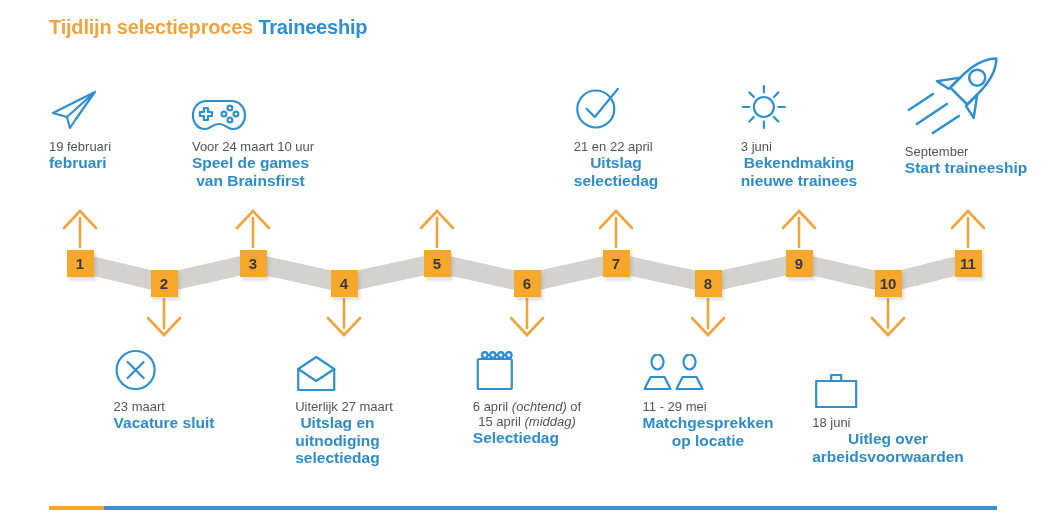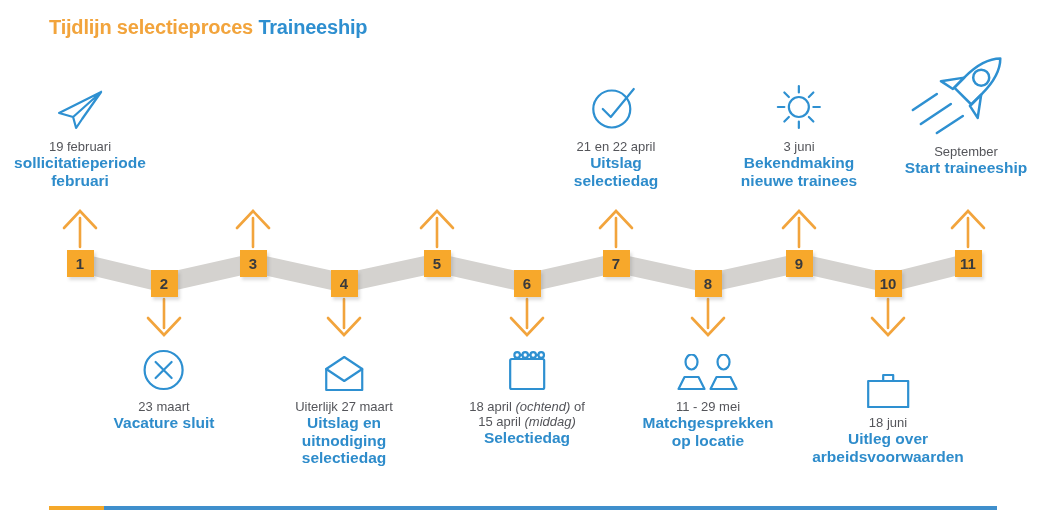--- a/index.html
+++ b/index.html
@@ -6,21 +6,21 @@
   .canvas{position:relative;width:1045px;height:526px;background:#ffffff;overflow:hidden;
           font-family:"Liberation Sans", sans-serif;}
   .title{position:absolute;left:49px;top:16px;font-size:20px;font-weight:bold;letter-spacing:-0.2px;}
   .t-orange{color:#F2A43C;}
   .t-blue{color:#2E8FD0;}
   .overlay-svg{position:absolute;left:0;top:0;pointer-events:none;}
   .num-square{position:absolute;width:27px;height:27px;background:#F7A82B;display:flex;
               align-items:center;justify-content:center;font-size:15px;font-weight:600;
               color:#3A3A3C;box-shadow:2px 3px 3px rgba(120,120,120,0.25);}
   .item{position:absolute;transform:translateX(-50%);display:flex;flex-direction:column;
-        align-items:center;text-align:center;}
+        align-items:flex-start;text-align:center;}
   .icon-box{display:flex;align-items:flex-end;justify-content:center;}
   .icon-box svg{display:block;}
   .ic{stroke:#2E90D1;stroke-width:2.2;fill:none;stroke-linecap:round;stroke-linejoin:round;}
   .date{font-size:13px;color:#54555A;line-height:15px;margin-top:9px;white-space:nowrap;}
   .date .it{font-style:italic;}
   .label{font-size:15.5px;font-weight:bold;color:#2E8CCB;line-height:17.5px;white-space:nowrap;}
   .item.bottom .date{margin-top:7px;}
   .footer-rule{position:absolute;top:506px;left:0;width:100%;height:4px;}
   .rule-orange{position:absolute;left:49px;width:55px;height:4px;background:#F5A82A;}
   .rule-blue{position:absolute;left:104px;width:893px;height:4px;background:#3F8FCC;}
@@ -65,25 +65,41 @@
   <div class="num-square" style="left:954.5px;top:249.5px">11</div>
 
   <div class="item top" style="left:80px;top:80px">
     <div class="icon-box" style="height:50px">
       <svg width="50" height="42" viewBox="0 0 50 42">
           <path class="ic" d="M46 4 L4 25 L18 29 L46 4 M18 29 L21 40 L27 31 L46 4"></path>
         </svg>
     </div>
     <div class="date">19 februari</div>
     <div class="label">
-      <div>sollicitatieperiode</div>
       <div>februari</div>
     </div>
   </div>
 
+  <div class="item top" style="left:253px;top:80px">
+    <div class="icon-box" style="height:50px">
+      <svg width="54" height="30" viewBox="0 0 54 30">
+        <path class="ic" d="M15 1 H39 C47 1 53 7 53 15 C53 23 48 29 41 29 C35 29 34 24 27 24 C20 24 19 29 13 29 C6 29 1 23 1 15 C1 7 7 1 15 1 Z"></path>
+        <path class="ic" d="M12 8 H16 V12 H20 V16 H16 V20 H12 V16 H8 V12 H12 Z"></path>
+        <circle class="ic" cx="38" cy="8" r="2.4"></circle>
+          <circle class="ic" cx="44" cy="14" r="2.4"></circle>
+        <circle class="ic" cx="38" cy="20" r="2.4"></circle>
+          <circle class="ic" cx="32" cy="14" r="2.4"></circle>
+      </svg>
+    </div>
+    <div class="date">Voor 24 maart 10 uur</div>
+    <div class="label">
+      <div>Speel de games</div>
+      <div>van Brainsfirst</div>
+    </div>
+  </div>
 
 
   <div class="item top" style="left:616px;top:80px">
     <div class="icon-box" style="height:50px">
       <svg width="52" height="46" viewBox="0 0 52 46">
         <circle class="ic" cx="22" cy="25" r="18.5"></circle>
         <path class="ic" d="M13 25 L21 33 L44 5"></path>
       </svg>
     </div>
     <div class="date">21 en 22 april</div>
@@ -157,21 +173,21 @@
       <svg width="44" height="42" viewBox="0 0 44 42">
         <circle class="ic" cx="12" cy="5" r="2.8"></circle>
           <circle class="ic" cx="20" cy="5" r="2.8"></circle>
         <circle class="ic" cx="28" cy="5" r="2.8"></circle>
           <circle class="ic" cx="36" cy="5" r="2.8"></circle>
         <path class="ic" d="M14.8 5 H17.2 M22.8 5 H25.2 M30.8 5 H33.2"></path>
         <rect class="ic" x="5" y="9" width="34" height="30" rx="1.5"></rect>
       </svg>
     </div>
     <div class="date">
-      <div><span>18 april </span><span class="it">(ochtend)</span><span> of</span></div>
+      <div><span>6 april </span><span class="it">(ochtend)</span><span> of</span></div>
       <div><span>15 april </span><span class="it">(middag)</span></div>
     </div>
     <div class="label">
       <div>Selectiedag</div>
     </div>
   </div>
 
   <div class="item bottom" style="left:708px;top:346px">
     <div class="icon-box" style="height:46px">
       <svg width="62" height="38" viewBox="0 0 62 38">

